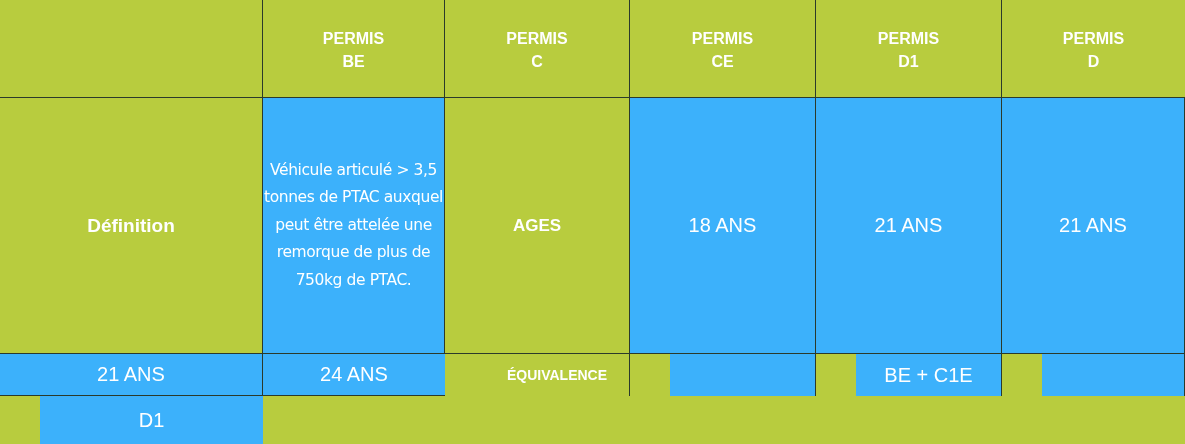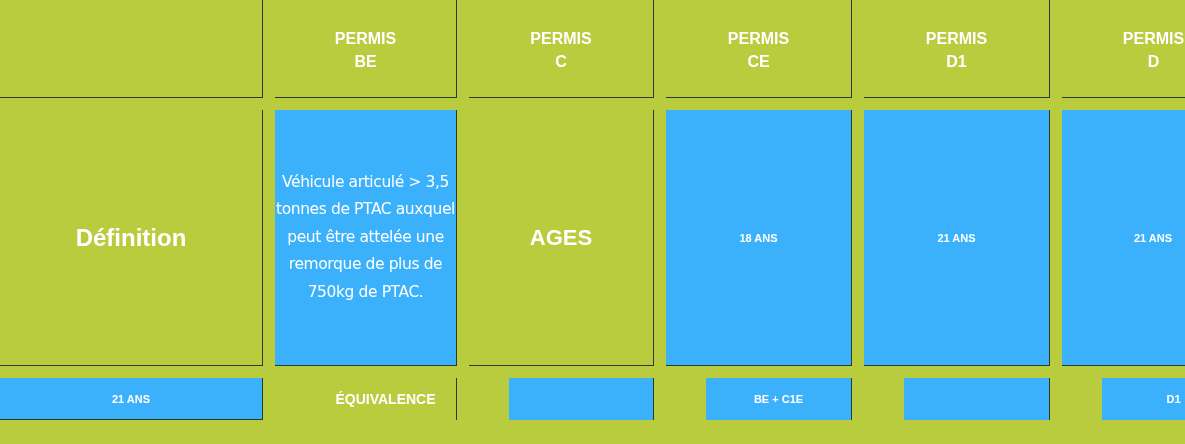--- a/index.html
+++ b/index.html
@@ -1,41 +1,41 @@
 <!DOCTYPE html>
 <html><head>
   <meta charset="utf-8">
   <style>
     html, body { margin: 0; padding: 0; }
     body { width: 1185px; height: 444px; overflow: hidden; background: #b8cc3e; font-family: "DejaVu Sans", sans-serif; }
     .grid {
       display: grid;
       grid-template-columns: 263px 182px 185px 186px 186px 183px;
       grid-template-rows: 98px 256px 42px 48px;
-      width: 1185px; height: 444px; gap: 12px;
+      width: 1185px; height: 444px;
     }
     .cell {
       box-sizing: border-box;
       display: flex; align-items: center; justify-content: center;
       text-align: center; color: #ffffff;
       border-right: 1px solid #2b3a2b;
       border-bottom: 1px solid #2b3a2b;
     }
     .cell.last { border-right: none; }
     .cell.bottom { border-bottom: none; margin-left: 40px; }
     .green { background: #b8cc3e; }
     .blue { background: #3cb1fb; }
     .head { font-family: "Liberation Sans", sans-serif; font-weight: bold; font-size: 16px; line-height: 23px; white-space: pre-line; padding-top: 2px; }
     .def { font-family: "DejaVu Sans", sans-serif; font-size: 15.5px; line-height: 27.5px; letter-spacing: -0.4px; padding: 0 1px; }
     .def.big { font-size: 18px; line-height: 31px; letter-spacing: -0.4px; }
     .rowlabel { font-family: "Liberation Sans", sans-serif; font-weight: bold; }
-    .rl-def { font-size: 24px; }
-    .rl-ages { font-size: 22px; }
+    .rl-def { font-size: 19px; }
+    .rl-ages { font-size: 17px; }
     .rl-eq { font-size: 14px; }
-    .small { font-family: "Liberation Sans", sans-serif; font-weight: bold; font-size: 11px; }
+    .small { font-family: "Liberation Sans", sans-serif; font-weight: normal; font-size: 20px; }
   </style>
 </head>
 <body>
 
 <div class="grid">
 
   <div class="cell green"></div>
   <div class="cell green head">PERMIS
 BE</div>
   <div class="cell green head">PERMIS
@@ -48,19 +48,20 @@
 D</div>
 
   <div class="cell green rowlabel rl-def">Définition</div>
   <div class="cell blue def">Véhicule articulé &gt; 3,5 tonnes de PTAC auxquel peut être attelée une remorque de plus de 750kg de PTAC.</div>
 
   <div class="cell green rowlabel rl-ages">AGES</div>
   <div class="cell blue small">18 ANS</div>
   <div class="cell blue small">21 ANS</div>
   <div class="cell blue small">21 ANS</div>
   <div class="cell blue small">21 ANS</div>
+  <div class="cell blue small last">24 ANS</div>
 
   <div class="cell green rowlabel rl-eq bottom">ÉQUIVALENCE</div>
   <div class="cell blue small bottom"></div>
   <div class="cell blue small bottom">BE + C1E</div>
   <div class="cell blue small bottom"></div>
   <div class="cell blue small bottom last">D1</div>
 </div>
 
 </body></html>

